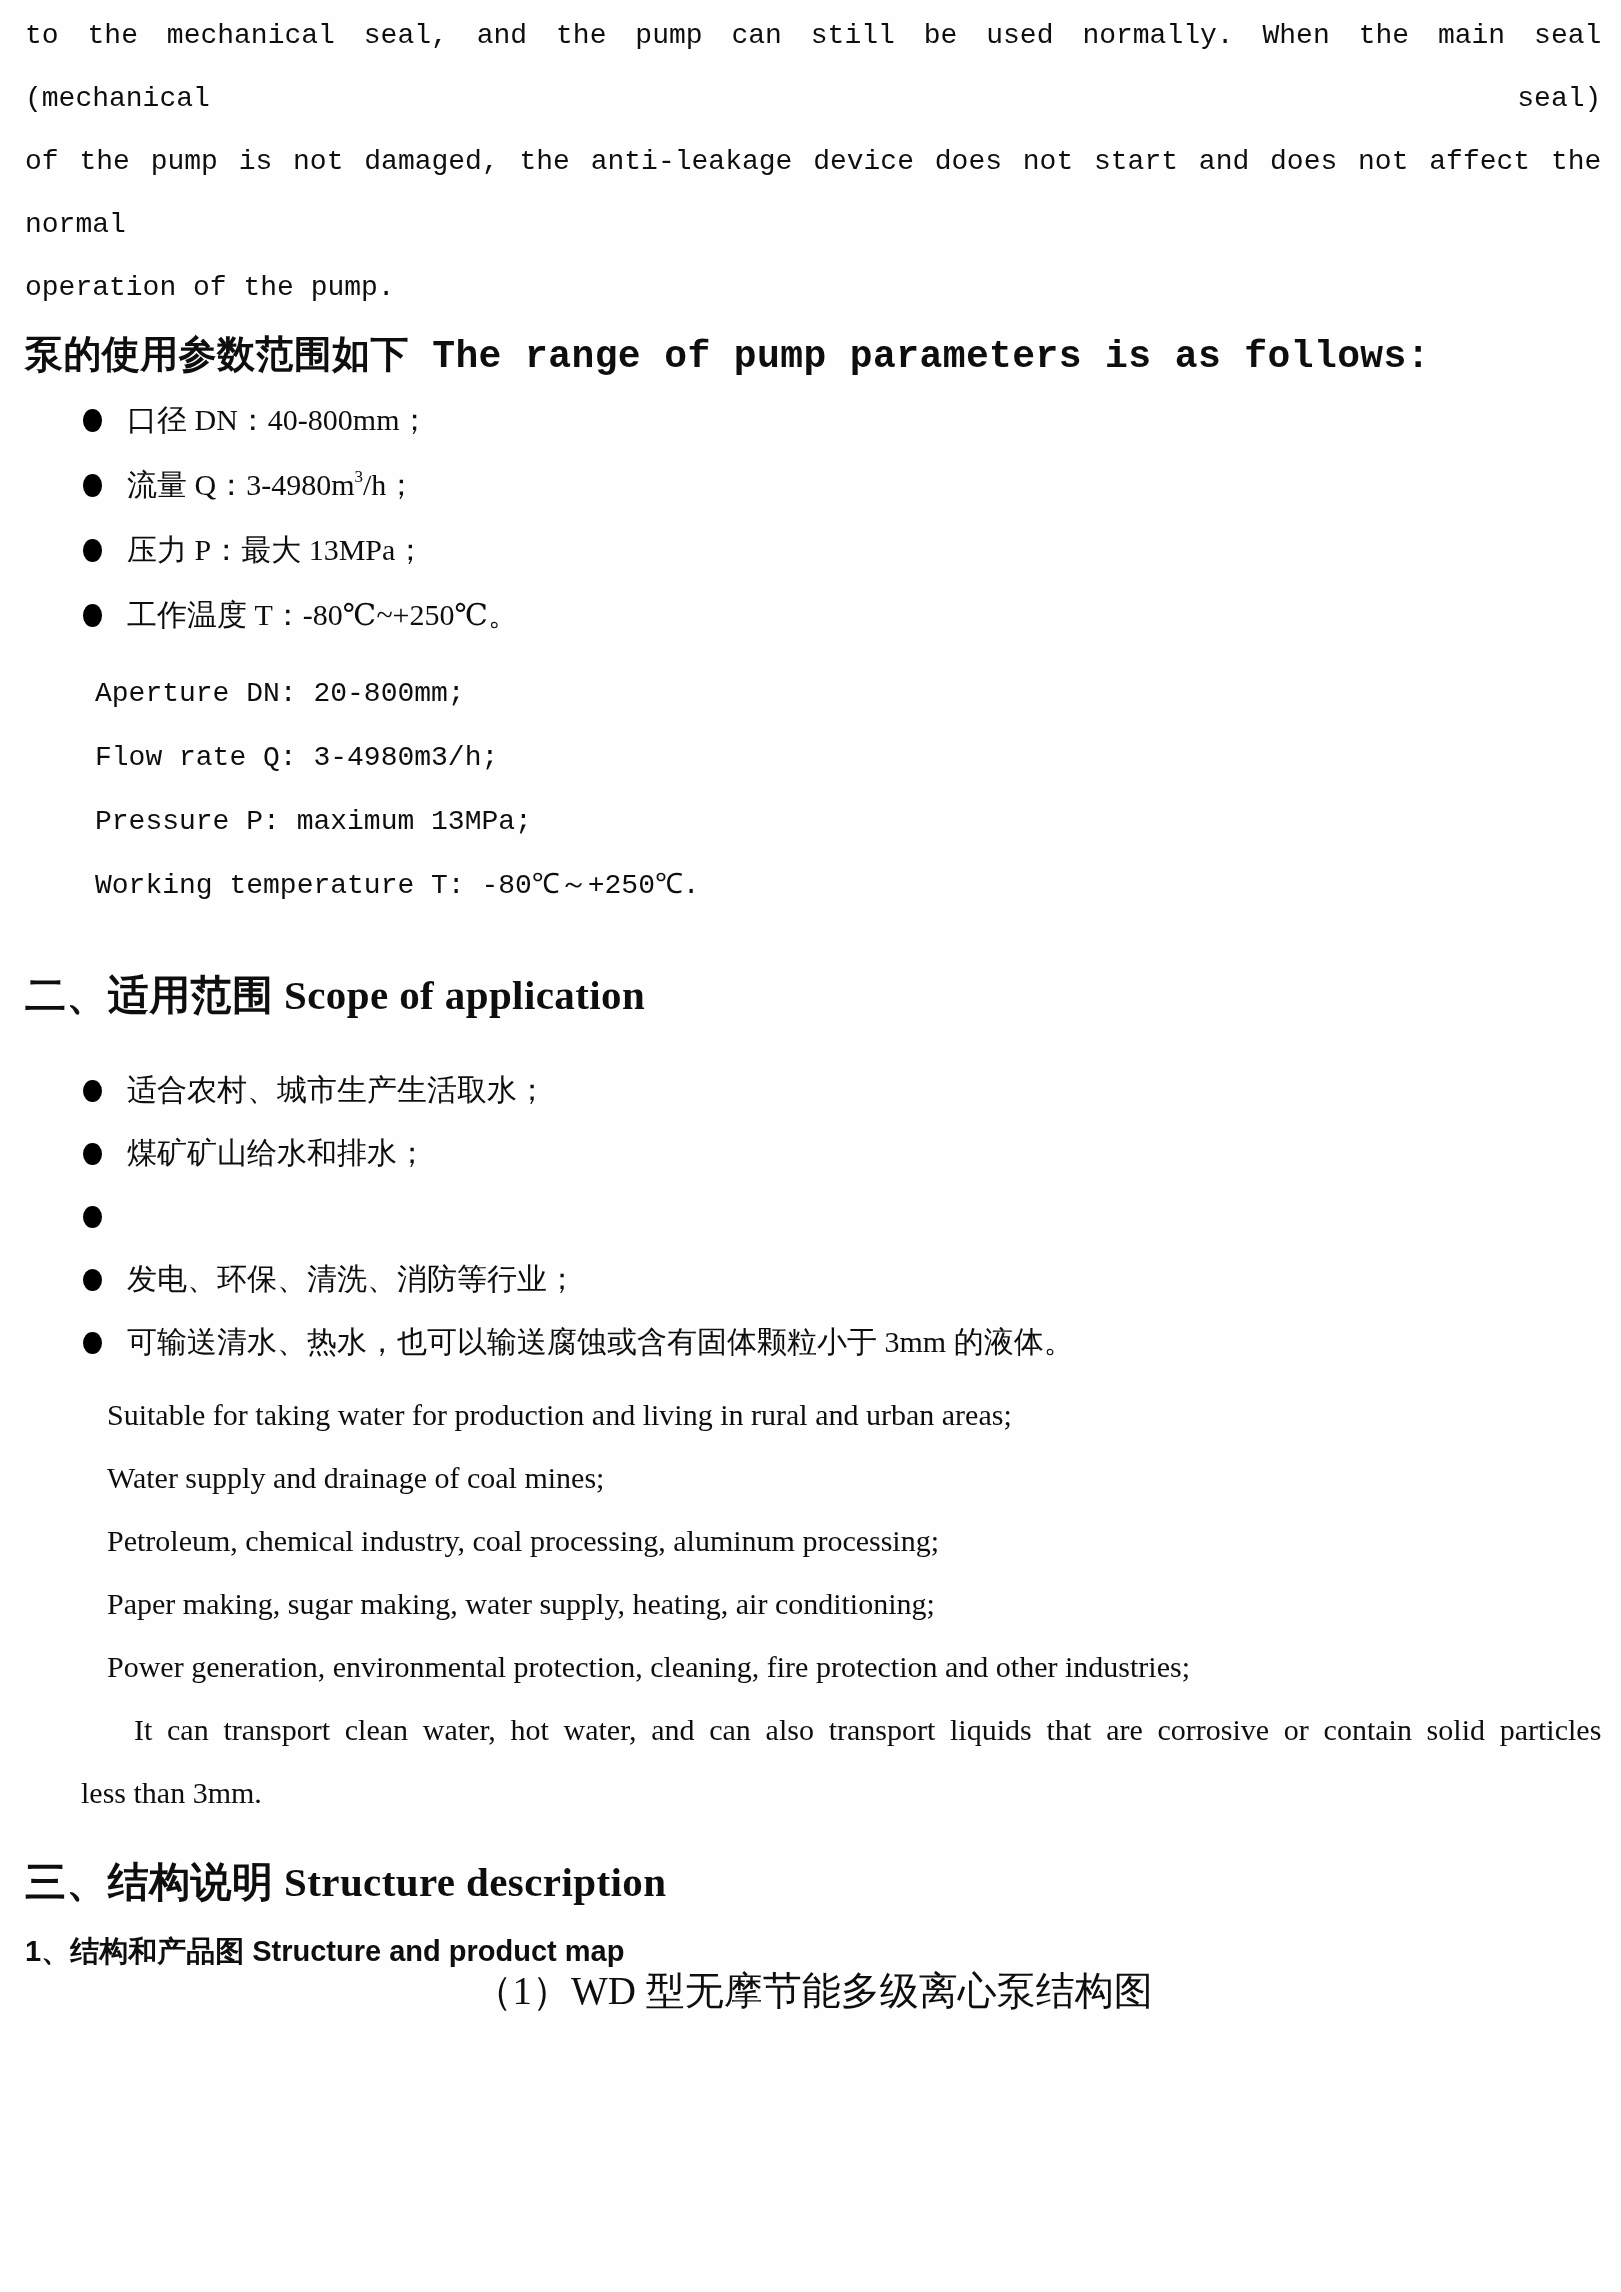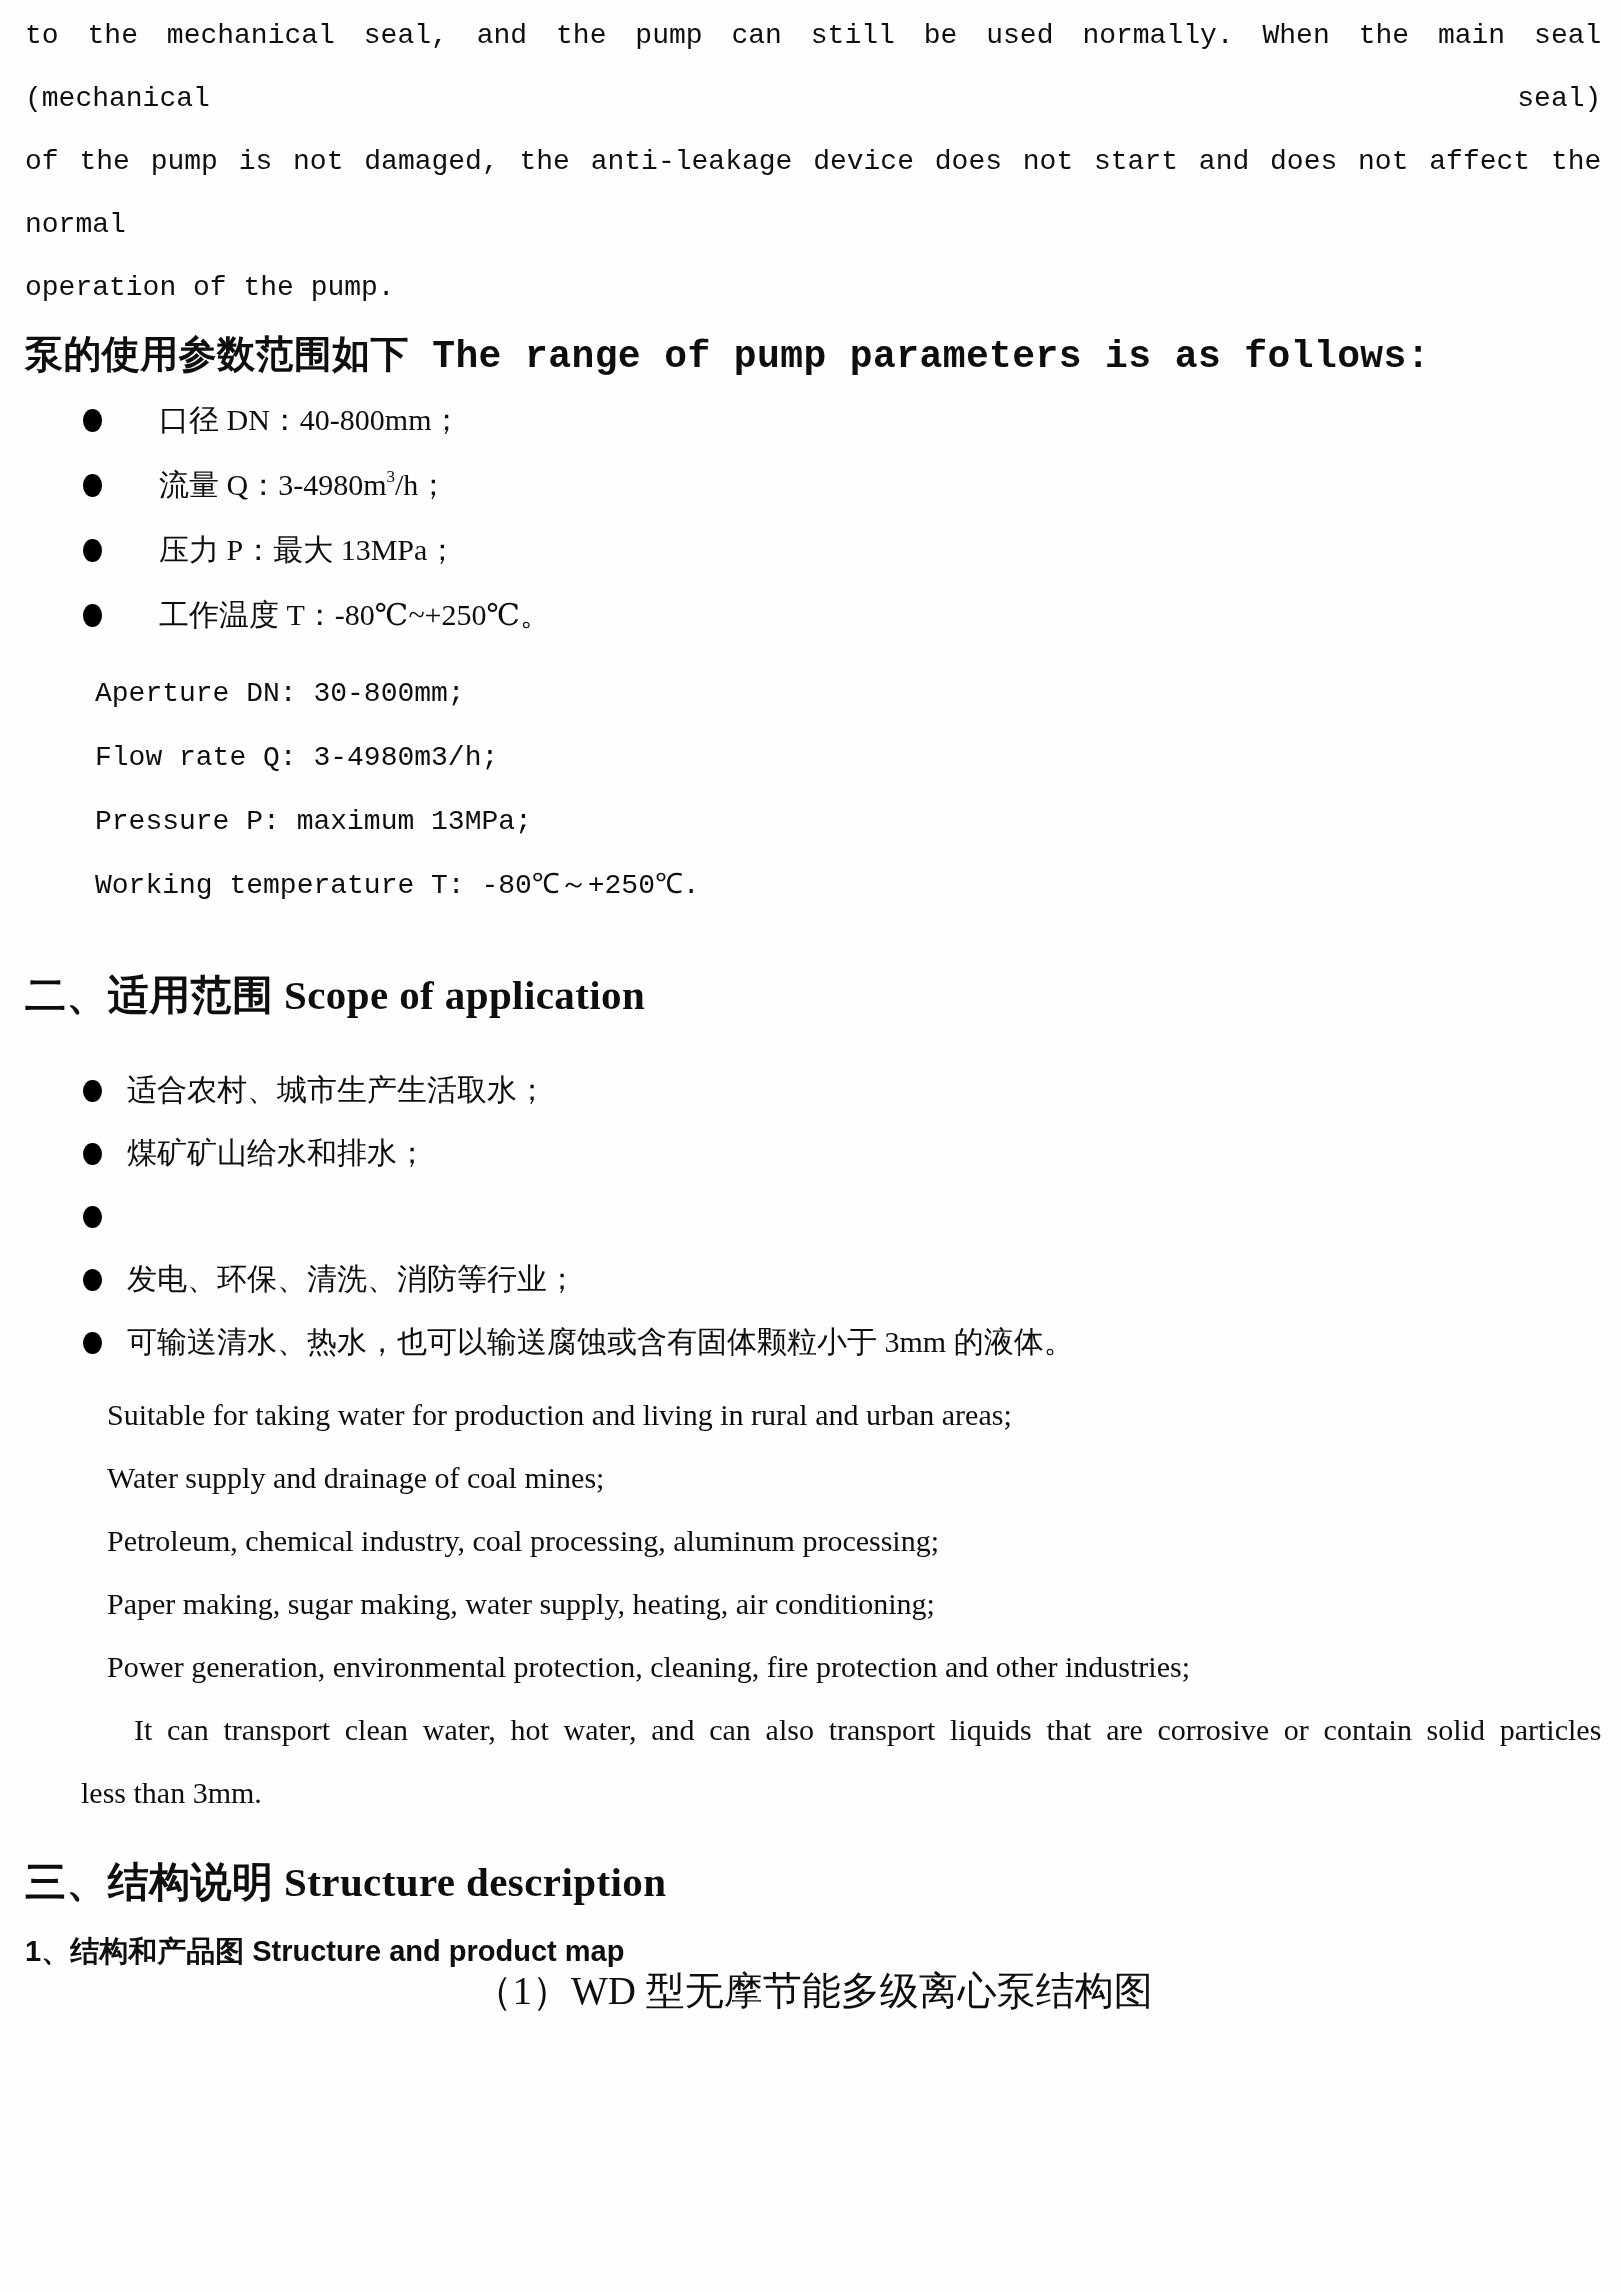--- a/index.html
+++ b/index.html
@@ -23,21 +23,21 @@
   .params-heading {
     margin-top: 14.3px;
     font-size: 38px;
     line-height: 48px;
     font-weight: 700;
     letter-spacing: 0.4px;
   }
 
   .bullet-list { margin: 7.2px 0 0 0; padding: 0; list-style: none; }
   .bullet-row { display: flex; align-items: center; }
-  .bullet-list.params .bullet-row { height: 65px; margin-left: 58px; gap: 32px; }
+  .bullet-list.params .bullet-row { height: 65px; margin-left: 58px; }
   .bullet-list.scope  .bullet-row { height: 63px; margin-left: 58px; text-align: right; }
   .bullet-dot {
     flex: 0 0 auto;
     width: 19px; height: 22.4px;
     background: #000;
     border-radius: 50%;
     margin-right: 25px;
   }
   .bullet-text { font-size: 30px; white-space: nowrap; }
   .bullet-text sup { font-size: 17px; position: relative; top: -1.8px; }
@@ -105,21 +105,21 @@
       <span class="bullet-dot"></span>
       <span class="bullet-text serif">压力 P：最大 13MPa；</span>
     </li>
     <li class="bullet-row">
       <span class="bullet-dot"></span>
       <span class="bullet-text serif">工作温度 T：-80℃~+250℃。</span>
     </li>
   </ul>
 
   <div class="en-params">
-    <div class="pline mono">Aperture DN: 30-800mm;</div>
+    <div class="pline mono">Aperture DN: 20-800mm;</div>
     <div class="pline mono">Flow rate Q: 3-4980m3/h;</div>
     <div class="pline mono">Pressure P: maximum 13MPa;</div>
     <div class="pline mono">Working temperature T: -80℃～+250℃.</div>
   </div>
 
   <div class="h2-heading serif">二、适用范围  Scope of application</div>
 
   <ul class="bullet-list scope scope-list">
     <li class="bullet-row">
       <span class="bullet-dot"></span>

